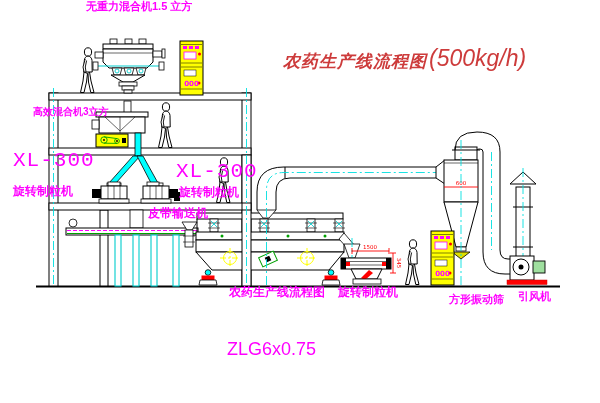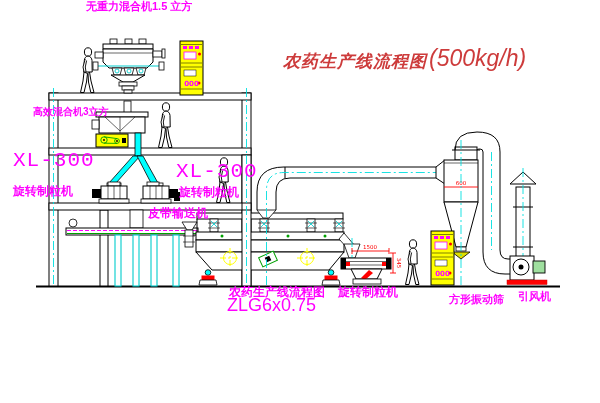--- a/index.html
+++ b/index.html
@@ -3,21 +3,21 @@
 <meta charset="utf-8">
 <style>
   html,body{margin:0;padding:0;background:#fff;}
   #stage{position:relative;width:600px;height:403px;background:#ffffff;overflow:hidden;
          font-family:"Liberation Sans",sans-serif;}
   #stage svg{position:absolute;left:0;top:0;}
   .lbl{position:absolute;color:#ff00ff;white-space:nowrap;line-height:1.05;}
   .lbl.sm{font-size:12px;font-weight:bold;}
   .lbl.md{font-size:11px;font-weight:bold;}
   .lbl.big{font-size:21px;font-weight:normal;letter-spacing:1px;font-family:Liberation Mono, monospace;}
-  .lbl.model{font-size:18px;font-weight:normal;}
+  .lbl.model{font-size:18px;font-weight:normal;margin-top:44px;}
   #title{position:absolute;left:283px;top:45px;color:#cd3b3b;display:flex;align-items:flex-start;font-style:italic;}
   #title .zh{font-size:17px;font-weight:bold;padding-top:5px;letter-spacing:1px;}
   #title .cap{font-size:23px;font-weight:normal;margin-left:2px;}
   
   .k{stroke:#000;fill:#fff;stroke-width:1;}
   .kt{stroke:#000;fill:#fff;stroke-width:0.8;}
   .ln{stroke:#000;fill:none;stroke-width:1;}
   .lnt{stroke:#000;fill:none;stroke-width:0.6;}
   .blk{fill:#000;stroke:none;}
   .cl{stroke:#00e0e0;fill:none;stroke-width:0.9;stroke-dasharray:9 3 2 3;}

